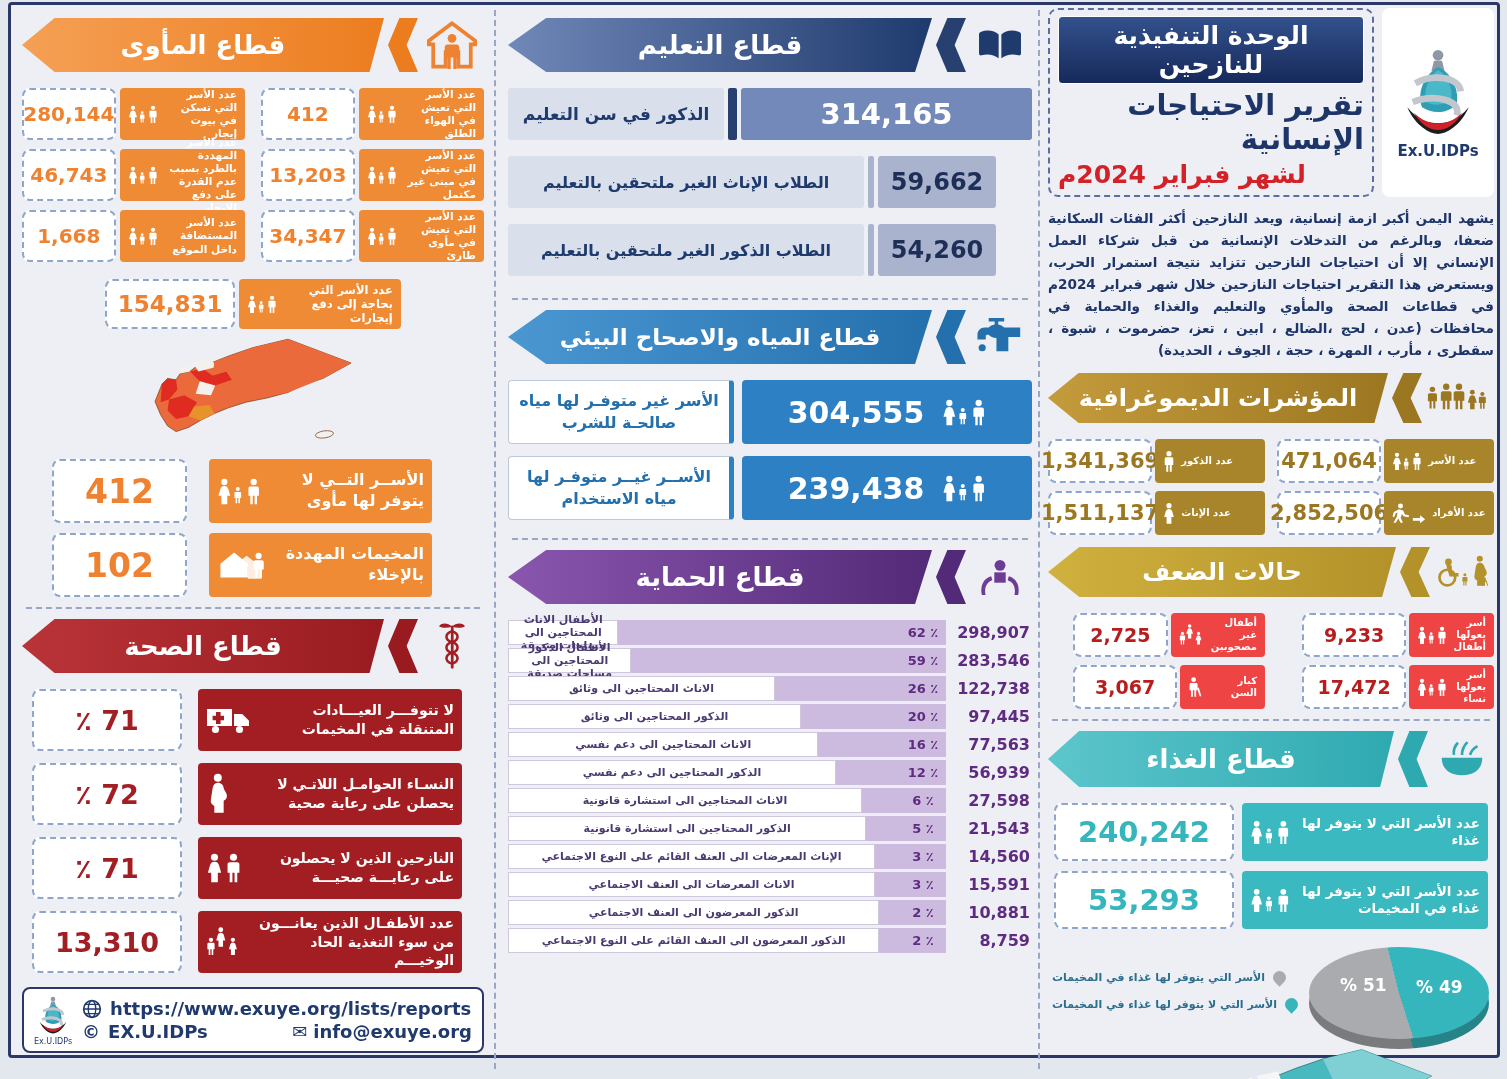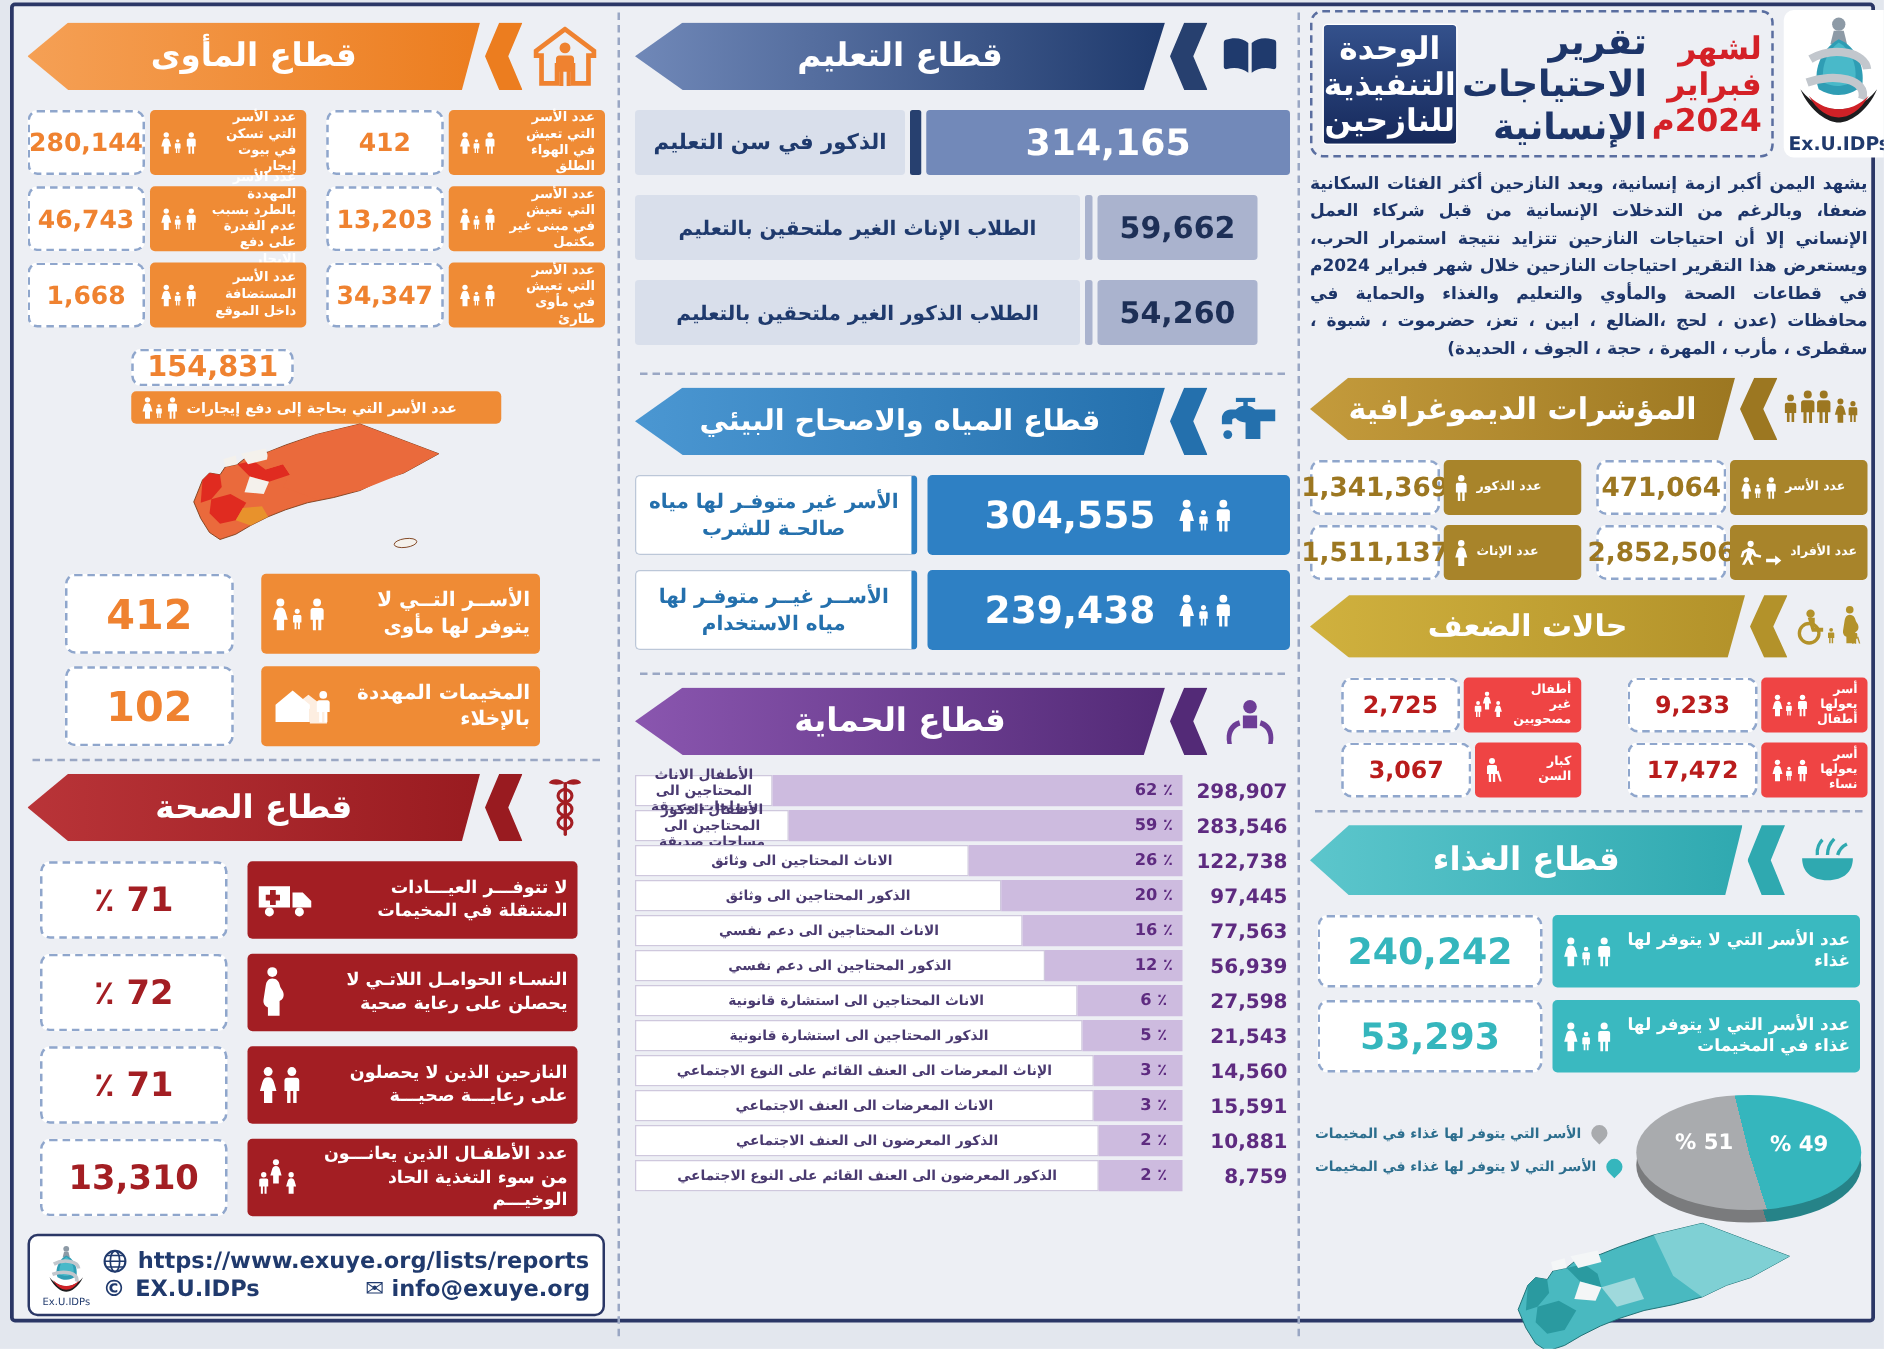--- a/index.html
+++ b/index.html
@@ -28,21 +28,21 @@
   .lblbox svg { flex:0 0 auto; }
   .ar { direction:rtl; }
   .num { direction:ltr; unicode-bidi:bidi-override; }
   .hdr-orange .banner { background:linear-gradient(to right,#f5a055,#ec7d1f); }
   .hdr-orange .chev { background:#ec7d1f; }
   .shel-grid { display:flex; flex-direction:column; gap:9px; margin-top:14px; }
   .shel-row { display:flex; gap:16px; }
   .shel-pair { flex:1; display:flex; gap:4px; height:52px; }
   .shel-pair .numbox { width:42%; font-size:20px; color:#ef8230; }
   .shel-pair .lblbox { flex:1; background:#ef8b35; font-size:10.5px; line-height:1.25; }
-  .shel-center { display:flex; gap:4px; height:50px; width:64%; margin:8px auto 0 auto;flex-direction:column; }
+  .shel-center { display:flex; gap:4px; height:50px; width:64%; margin:8px auto 0 auto; }
   .shel-center .numbox { width:44%; font-size:23px; color:#ef8230; }
   .shel-center .lblbox { flex:1; background:#ef8b35; font-size:11.5px; }
   .mapwrap { display:flex; justify-content:center; padding:6px 0 2px 0; }
   .bigrow { display:flex; gap:22px; height:64px; margin:10px 0 0 30px; width:380px; }
   .bigrow .numbox { width:135px; font-size:33px; color:#ef8230; }
   .bigrow .lblbox { flex:1; background:#ef8b35; font-size:16px; line-height:1.3; }
   .hdr-red .banner { background:linear-gradient(to right,#b93438,#991b20); }
   .hdr-red .chev { background:#991b20; }
   .health-rows { display:flex; flex-direction:column; gap:12px; margin:12px 0 0 10px; }
   .health-row { display:flex; gap:16px; height:62px; width:430px; }
@@ -58,41 +58,41 @@
   
   .hdr-blue .banner { background:linear-gradient(to right,#7088b8,#1f3a6d); }
   .hdr-blue .chev { background:#27406f; }
   .edu-rows { display:flex; flex-direction:column; gap:16px; margin-top:16px; }
   .edu-row { display:flex; height:52px; }
   .edu-row .elabel { width:216px; background:#d9dfeb; border-radius:3px; color:#1f3a6d; font-weight:bold; font-size:17px; display:flex; align-items:center; justify-content:center; direction:rtl; }
   .edu-row .accent { width:9px; background:#27406f; margin:0 4px; border-radius:2px; }
   .edu-row .ebar { flex:1; background:#7289b9; border-radius:3px; color:#fff; font-weight:bold; font-size:29px; display:flex; align-items:center; justify-content:center; }
   .edu-row.small .elabel { width:356px; font-size:16px; }
   .edu-row.small .accent { background:#aab3ce; width:6px; }
-  .edu-row.small .evalue { width:128px; background:#aab3ce; border-radius:3px; color:#1d2f56; font-weight:bold; font-size:24px; display:flex; align-items:center; justify-content:center; }
+  .edu-row.small .evalue { width:118px; background:#aab3ce; border-radius:3px; color:#1d2f56; font-weight:bold; font-size:24px; display:flex; align-items:center; justify-content:center; }
 
   .hdr-water .banner { background:linear-gradient(to right,#4b97d2,#2470ad); }
   .hdr-water .chev { background:#2470ad; }
   .water-rows { display:flex; flex-direction:column; gap:12px; margin-top:14px; }
   .water-row { display:flex; gap:8px; height:64px; }
   .water-row .wlabel { width:226px; background:#fff; border:1px solid #bcc7d8; border-right:5px solid #2e80c4; border-radius:4px; color:#2470ad; font-weight:bold; font-size:16px; display:flex; align-items:center; justify-content:center; direction:rtl; text-align:center; line-height:1.35; }
   .water-row .wbar { flex:1; background:#2e80c4; border-radius:4px; color:#fff; font-weight:bold; font-size:30px; display:flex; align-items:center; justify-content:center; gap:18px; }
 
   .hdr-purple .banner { background:linear-gradient(to right,#8a56af,#532a77); }
   .hdr-purple .chev { background:#532a77; }
   .prot-rows { display:flex; flex-direction:column; gap:3px; margin-top:10px; }
   .prot-row { display:flex; align-items:stretch; height:25px; }
   .prot-row .plabel { flex:1; background:#fff; border:1px solid #cfc8dd; color:#4a3a70; font-weight:bold; font-size:11px; display:flex; align-items:center; justify-content:center; direction:rtl; text-align:center; }
   .prot-row .pfill { background:#cdbbdf; }
   .prot-row .ppct { width:46px; background:#cdbbdf; color:#5e2b80; font-weight:bold; font-size:13px; display:flex; align-items:center; justify-content:center; }
   .prot-row .pval { width:86px; color:#5e2b80; font-weight:bold; font-size:16px; display:flex; align-items:center; justify-content:flex-end; padding-right:2px; }
 
   
   .titleblock { display:flex; gap:8px; }
-  .titletexts { flex:1; border:2px dashed #5a6ea0; border-radius:10px; padding:6px 8px; display:flex; flex-direction:row; align-items:center; gap:4px; }
+  .titletexts { flex:1; border:2px dashed #5a6ea0; border-radius:10px; padding:6px 8px; display:flex; flex-direction:column; align-items:flex-start; gap:4px; }
   .orgband { width:100%; background:linear-gradient(to bottom,#34518c,#16295b); border:1px solid #fff; border-radius:4px; color:#fff; font-weight:bold; font-size:25px; text-align:center; padding:4px 0; direction:rtl; }
   .reporttitle { color:#1d3569; font-weight:bold; font-size:29px; direction:rtl; }
   .reportmonth { color:#d42127; font-weight:bold; font-size:25px; direction:rtl; }
   .logocard { width:112px; display:flex; flex-direction:column; align-items:center; justify-content:center; background:#fff; border-radius:8px; padding:2px; }
   .logotext { color:#203a6d; font-weight:bold; font-size:15px; }
   .intro { margin-top:10px; color:#1d3569; font-weight:bold; font-size:13.6px; line-height:1.62; direction:rtl; text-align:justify; }
 
   .hdr-gold .banner { background:linear-gradient(to right,#c49b3c,#9c7721); font-size:24px; }
   .hdr-gold .chev { background:#9c7721; }
   .hdr-mustard .banner { background:linear-gradient(to right,#d0b13e,#b3922a); font-size:24px; }

